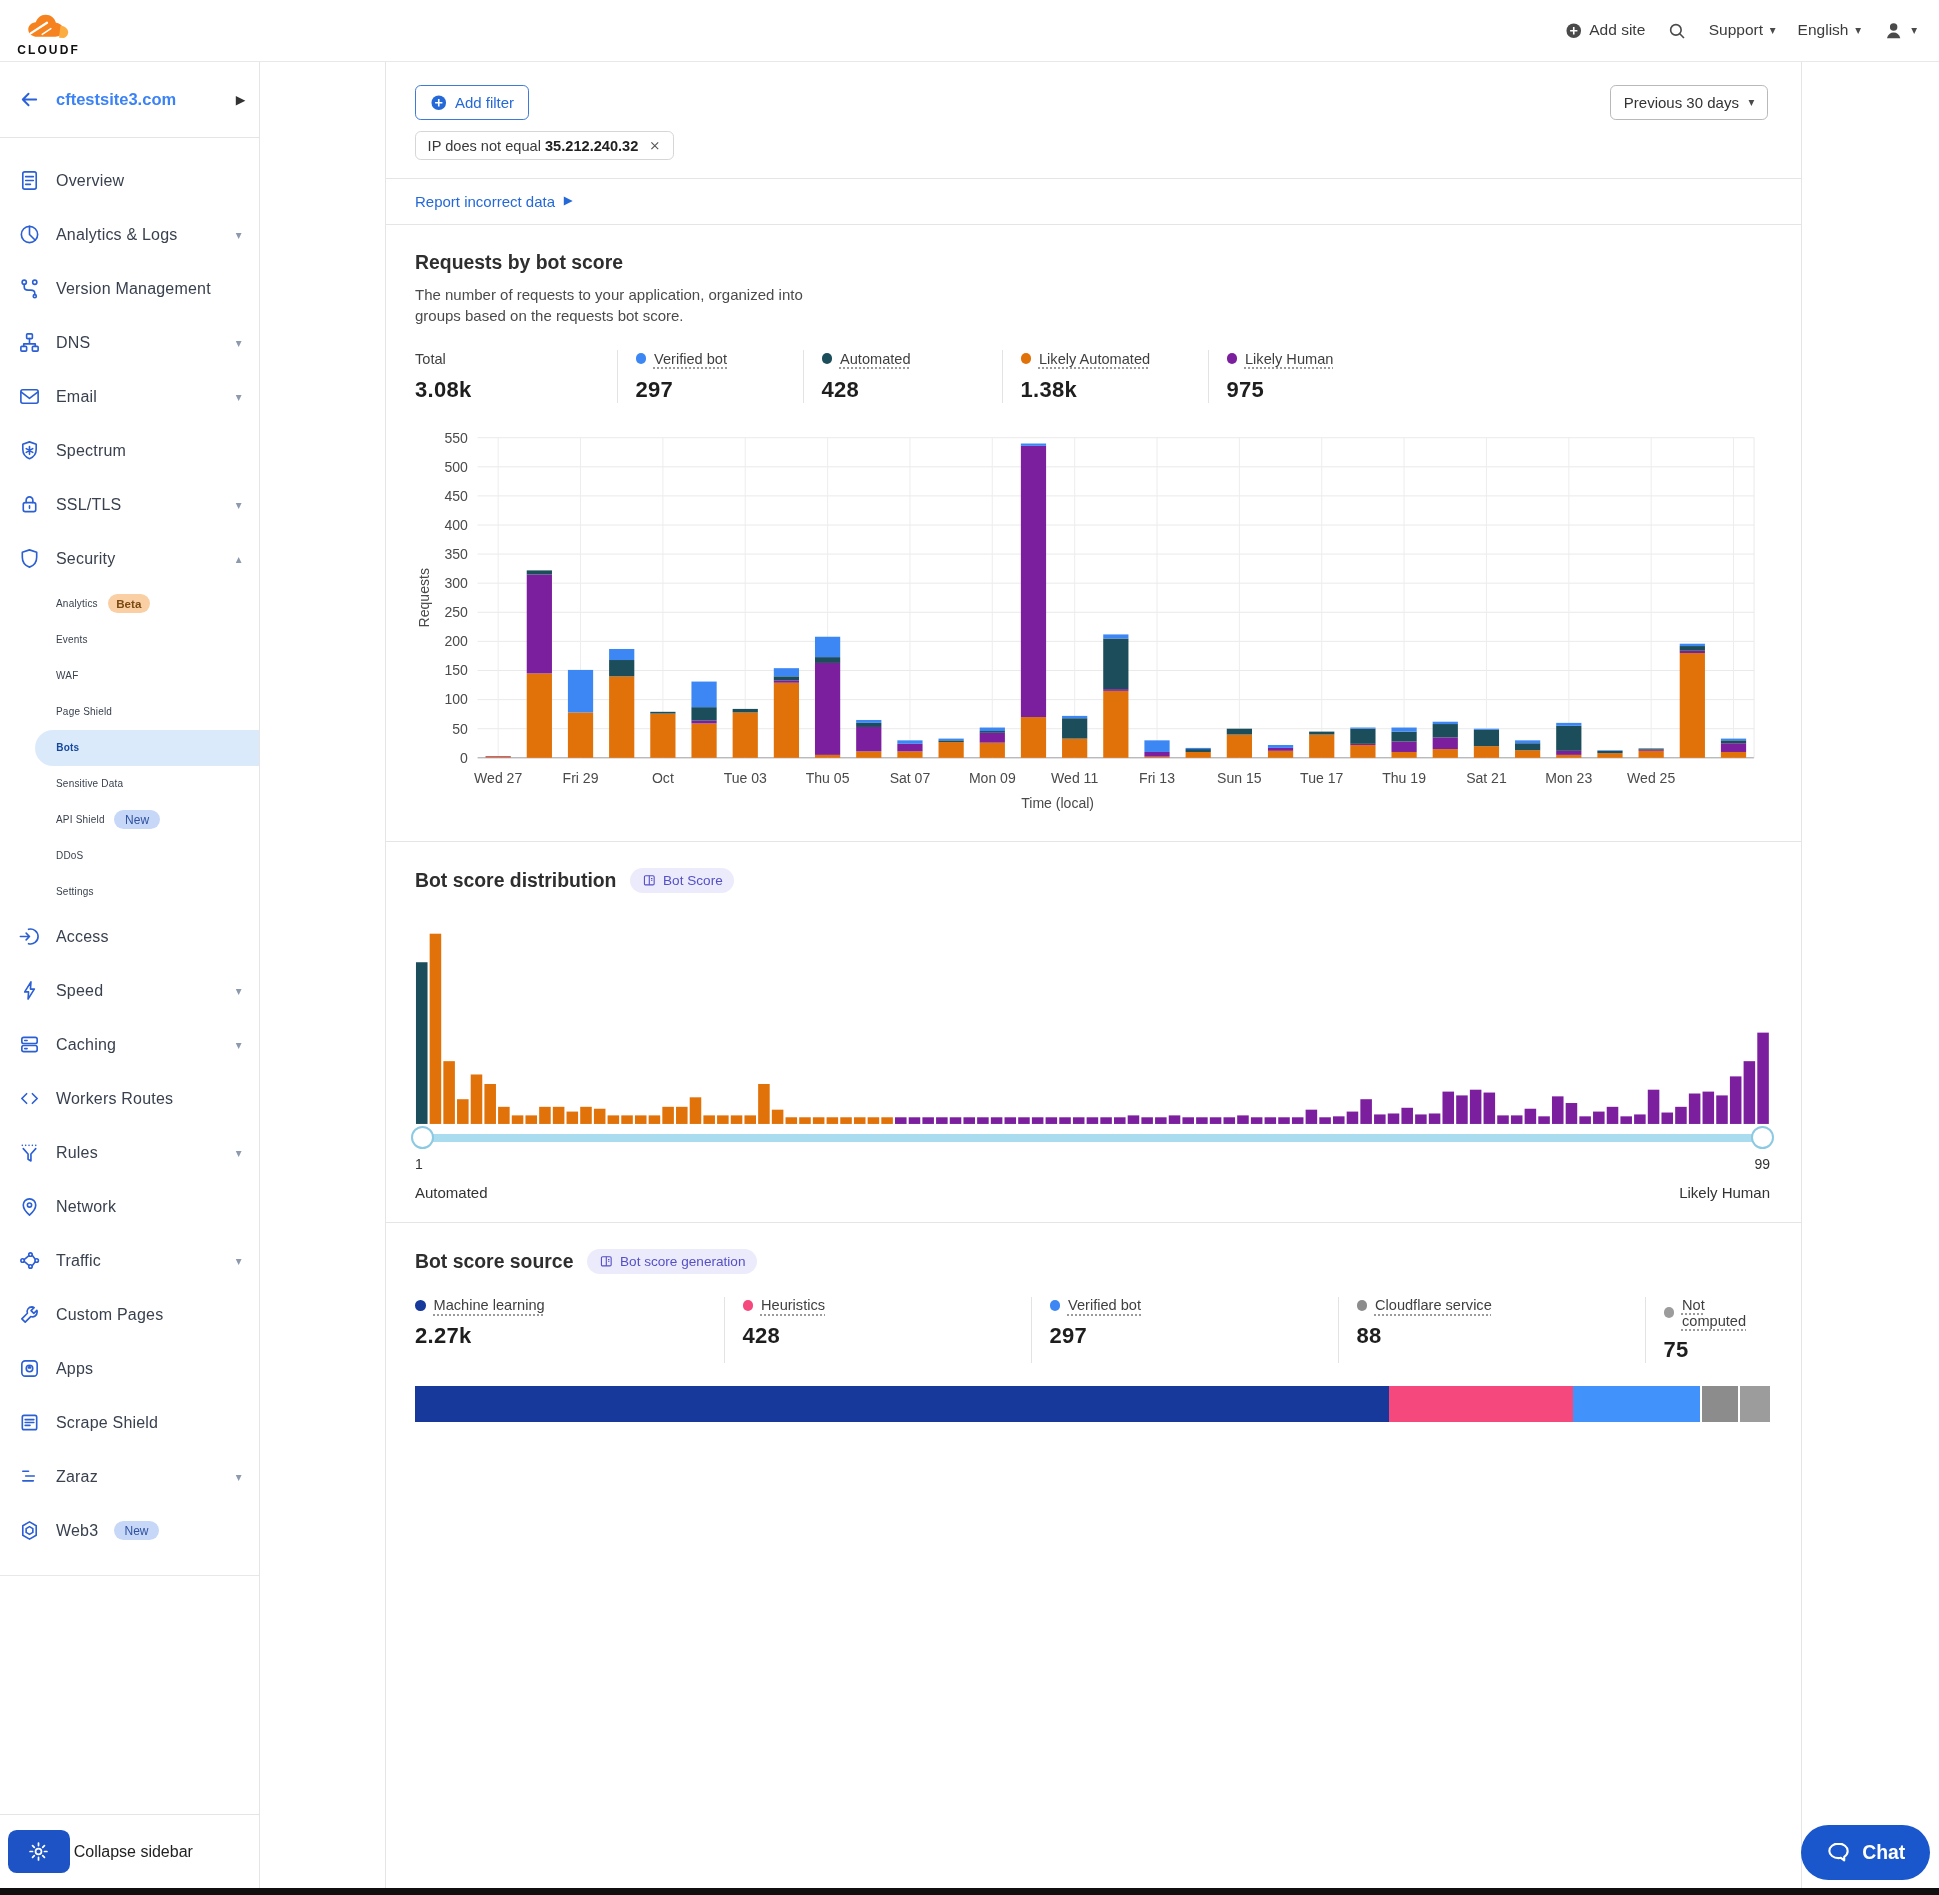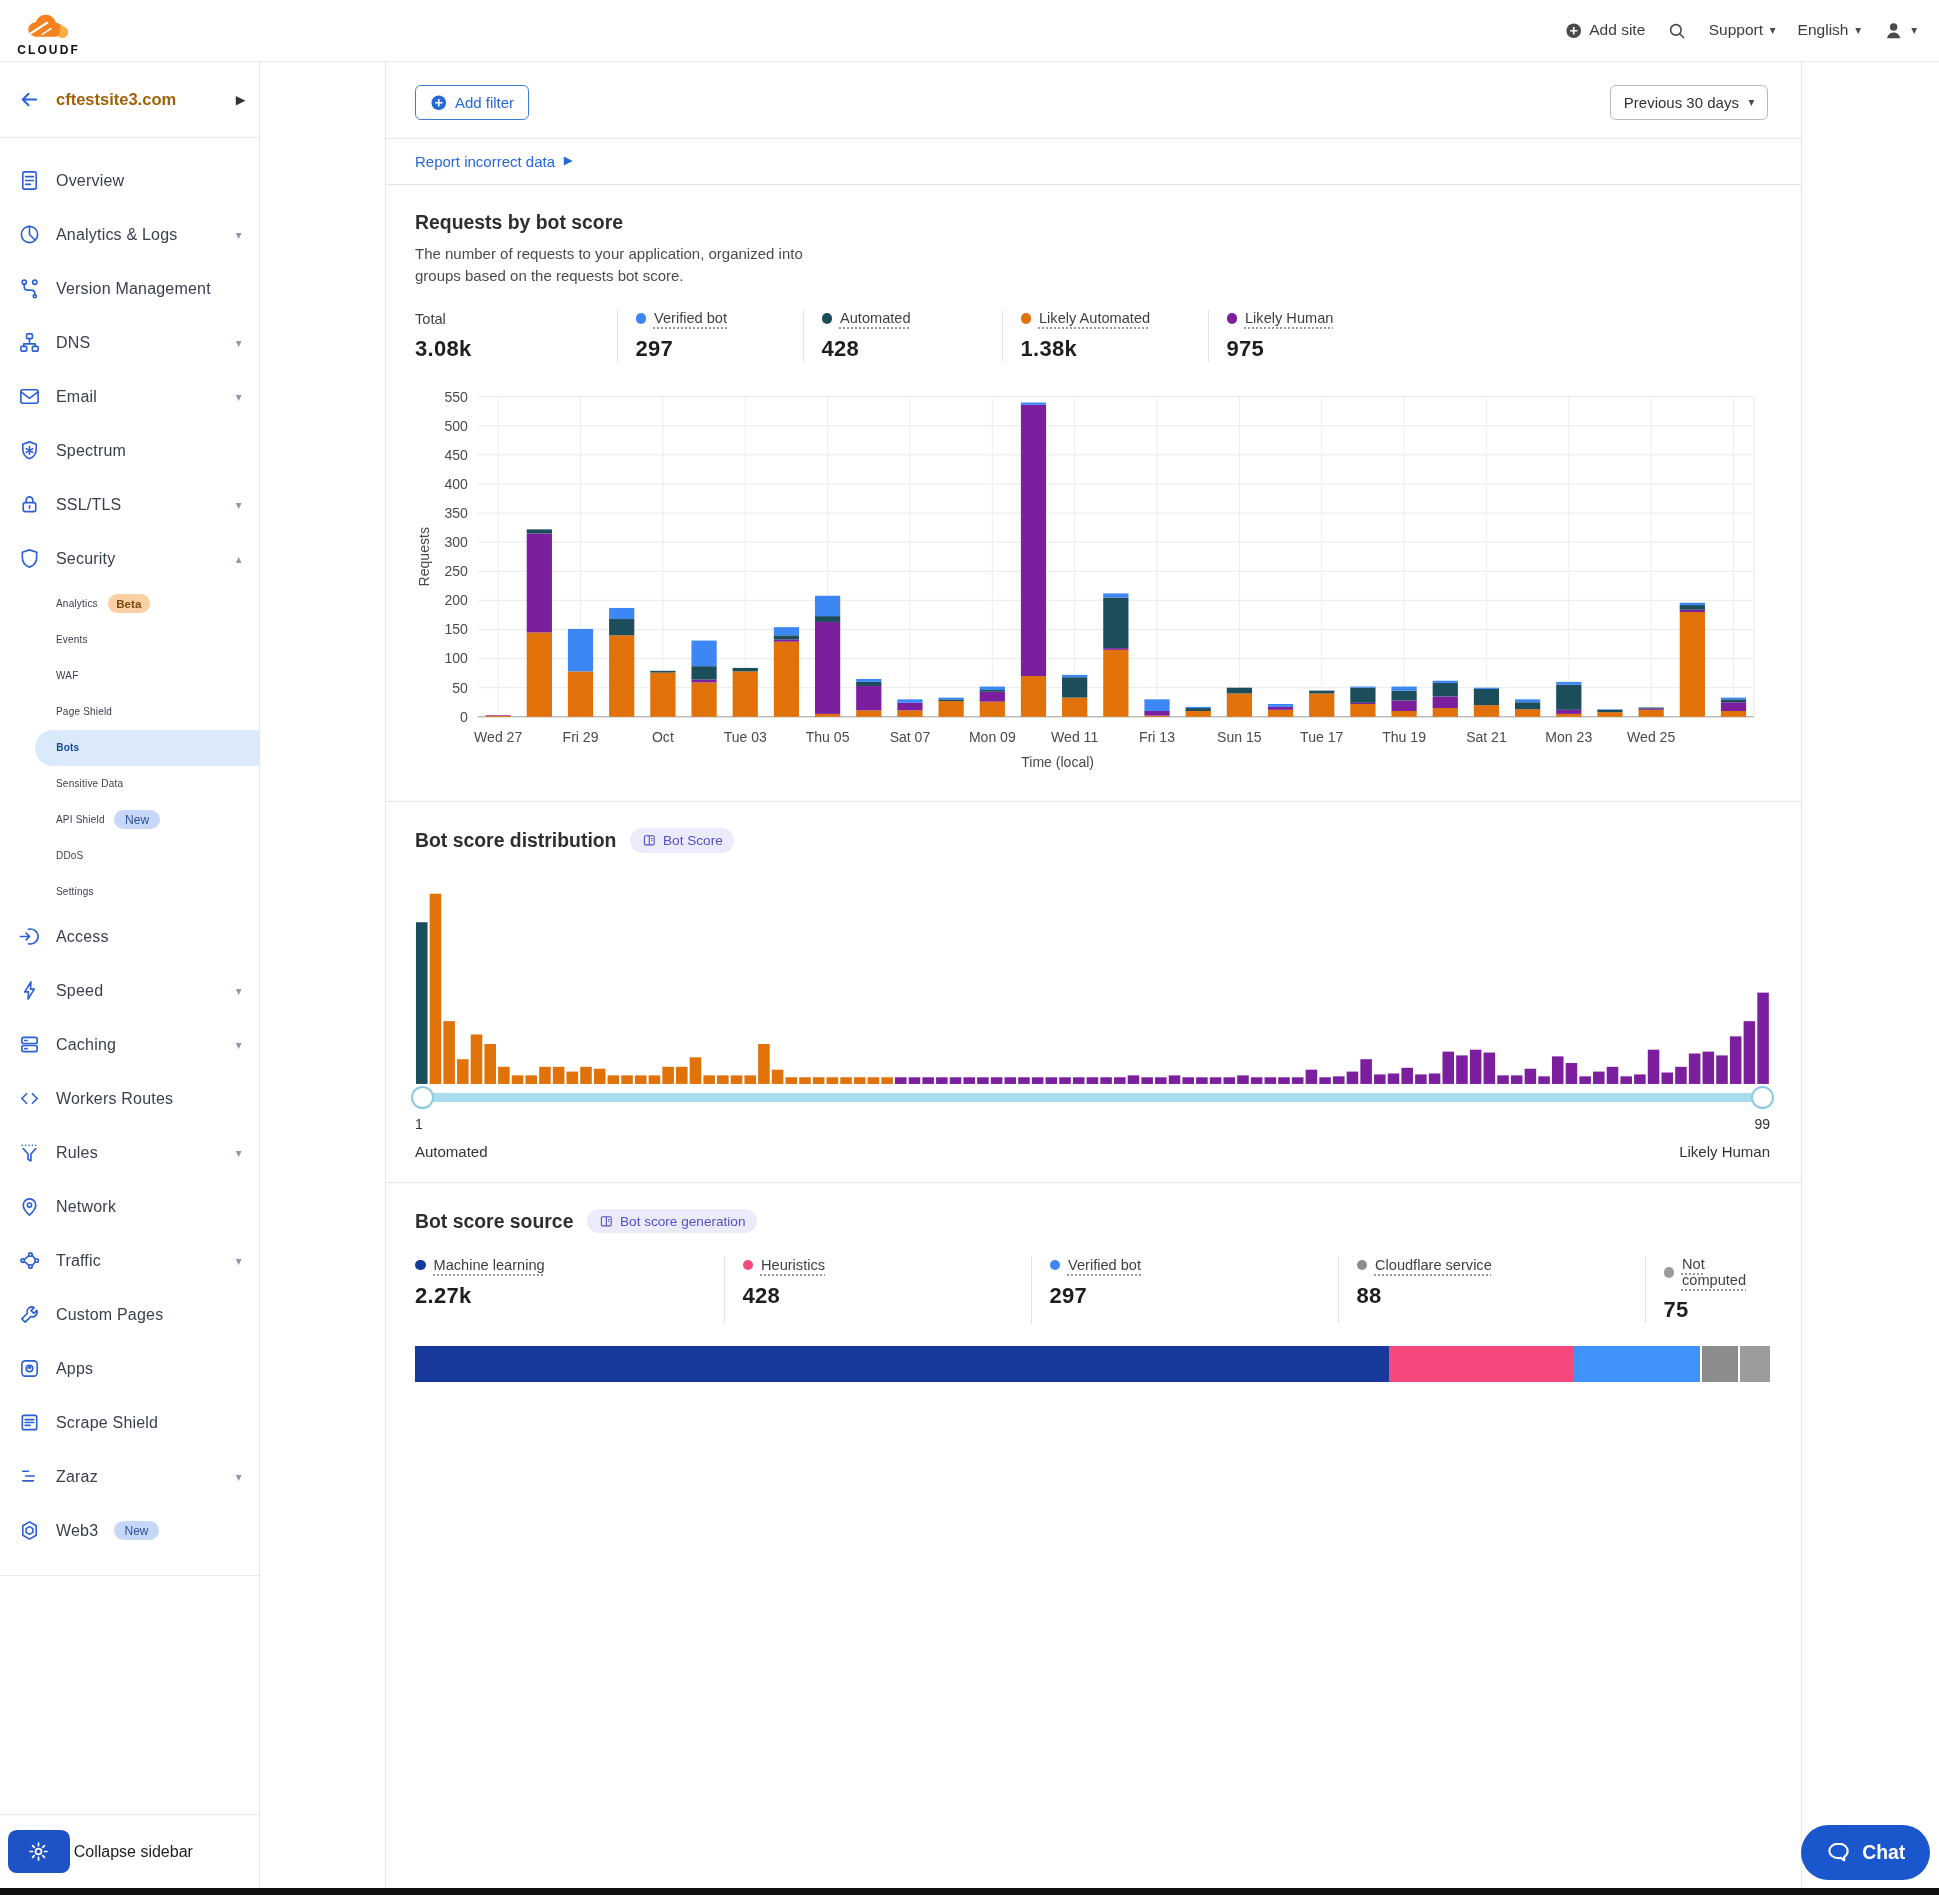--- a/index.html
+++ b/index.html
@@ -21,21 +21,21 @@
   .caret { font-size: 11.6px; color: #4a4a4a; }
   
   .sidebar {
     position: absolute; top: 62px; left: 0; width: 260px; bottom: 6.8px;
     background: #fff; border-right: 1px solid #e5e5e5; z-index: 20;
   }
   .site-header {
     height: 76px; border-bottom: 1px solid #e5e5e5;
     display: flex; align-items: center; padding: 0 13.6px 0 17.5px; gap: 15.5px;
   }
-  .site-name { font-size: 16.5px; font-weight: bold; color: #a16207; flex: 1; }
+  .site-name { font-size: 16.5px; font-weight: bold; color: #3b82f6; flex: 1; }
   .site-expand { color: #333; font-size: 12.6px; }
   .back-arrow { color: #2b62d9; }
   .nav-list { padding-top: 15.5px; }
   .nav-item {
     height: 54px; display: flex; align-items: center; padding: 0 13.6px 0 17.5px;
     gap: 15.5px; cursor: pointer;
   }
   .nav-icon { width: 23px; height: 23px; color: #2b5fd3; flex: 0 0 23px; }
   .nav-icon svg { width: 23px; height: 23px; display: block; }
   .nav-label { font-size: 16px; color: #39414e; flex: 1; letter-spacing: 0.2px; }
@@ -440,20 +440,30 @@
 <div class="content">
 
   <div class="section filter-section">
     <button class="btn-add-filter">
       <svg viewBox="0 0 24 24">
         <circle cx="12" cy="12" r="10" fill="#2569d8"></circle>
         <path d="M12 7v10M7 12h10" stroke="#fff" stroke-width="2.2"></path>
       </svg>
       <span>Add filter</span>
     </button>
+    <div>
+      <span class="filter-chip">
+        <span><span>IP does not equal</span> <span class="chip-value">35.212.240.32</span></span>
+        <span class="chip-close">
+          <svg viewBox="0 0 24 24" fill="none" stroke="#555" stroke-width="2">
+            <path d="M6 6l12 12M18 6L6 18"></path>
+          </svg>
+        </span>
+      </span>
+    </div>
     <button class="range-btn">
       <span>Previous 30 days</span>
       <span class="caret">▾</span>
     </button>
   </div>
 
   <div class="section report-row">
     <span class="report-link">
       <span>Report incorrect data</span>
       <span class="arrow">▶</span>

